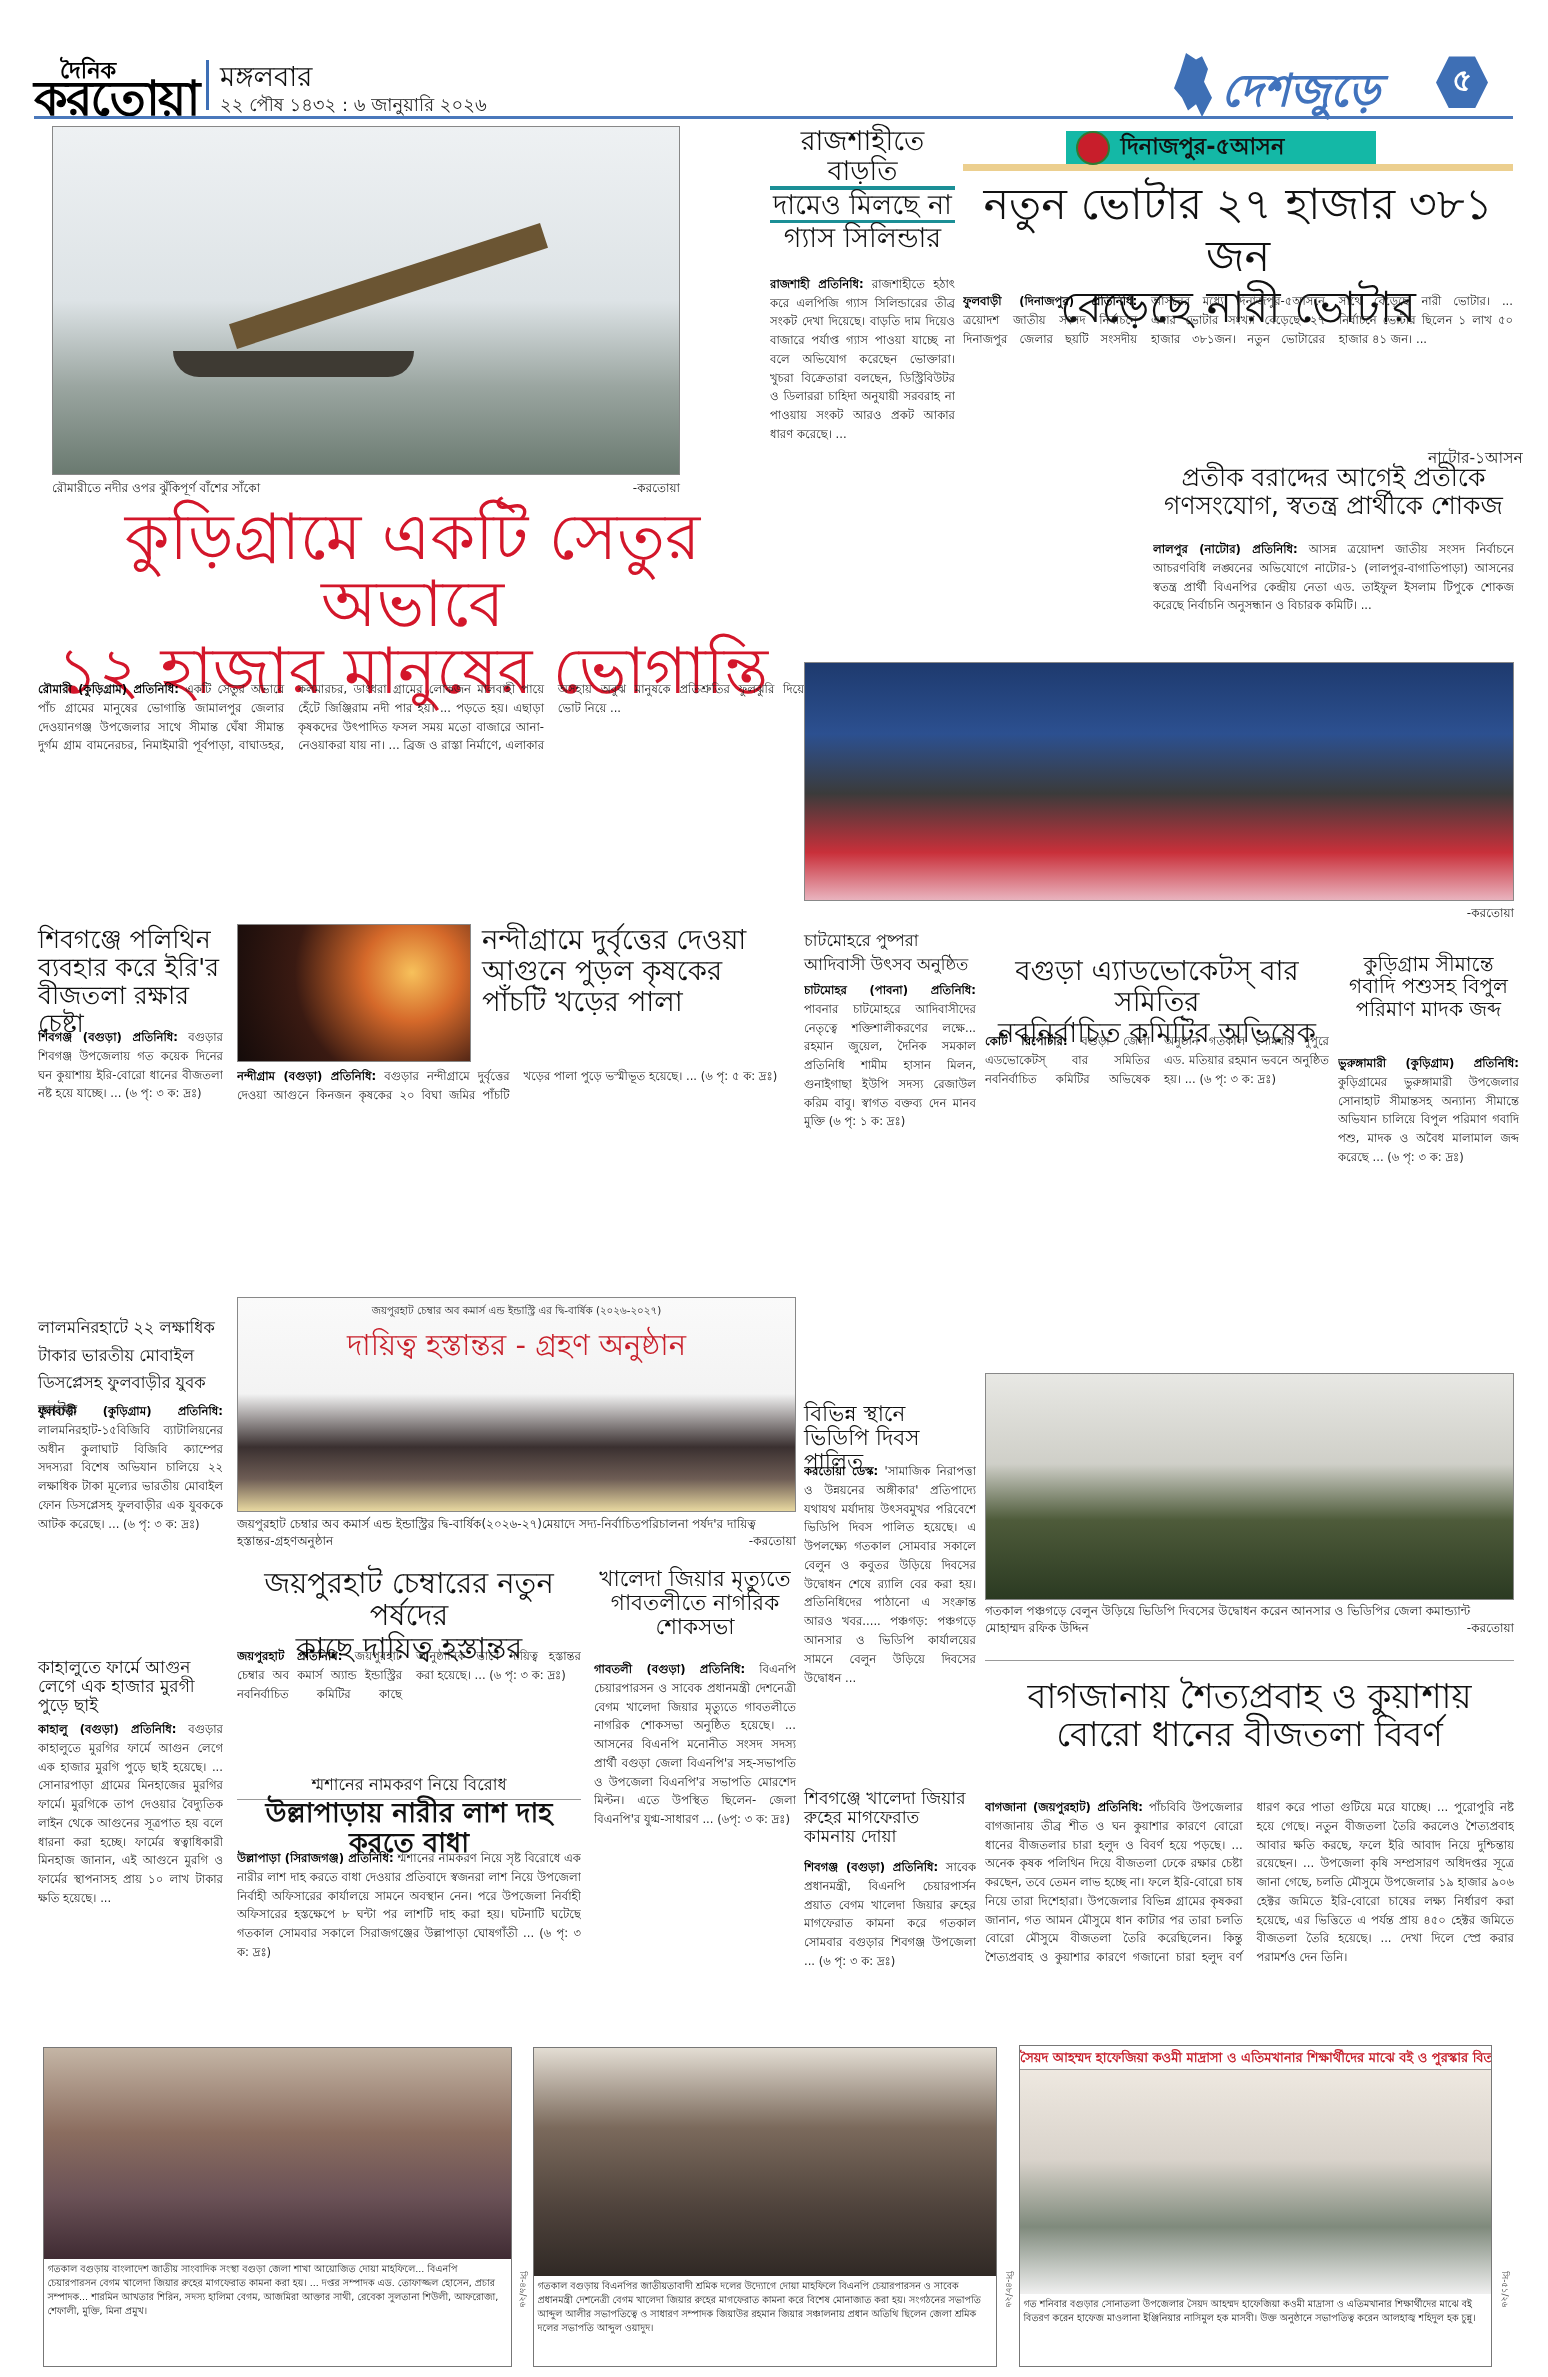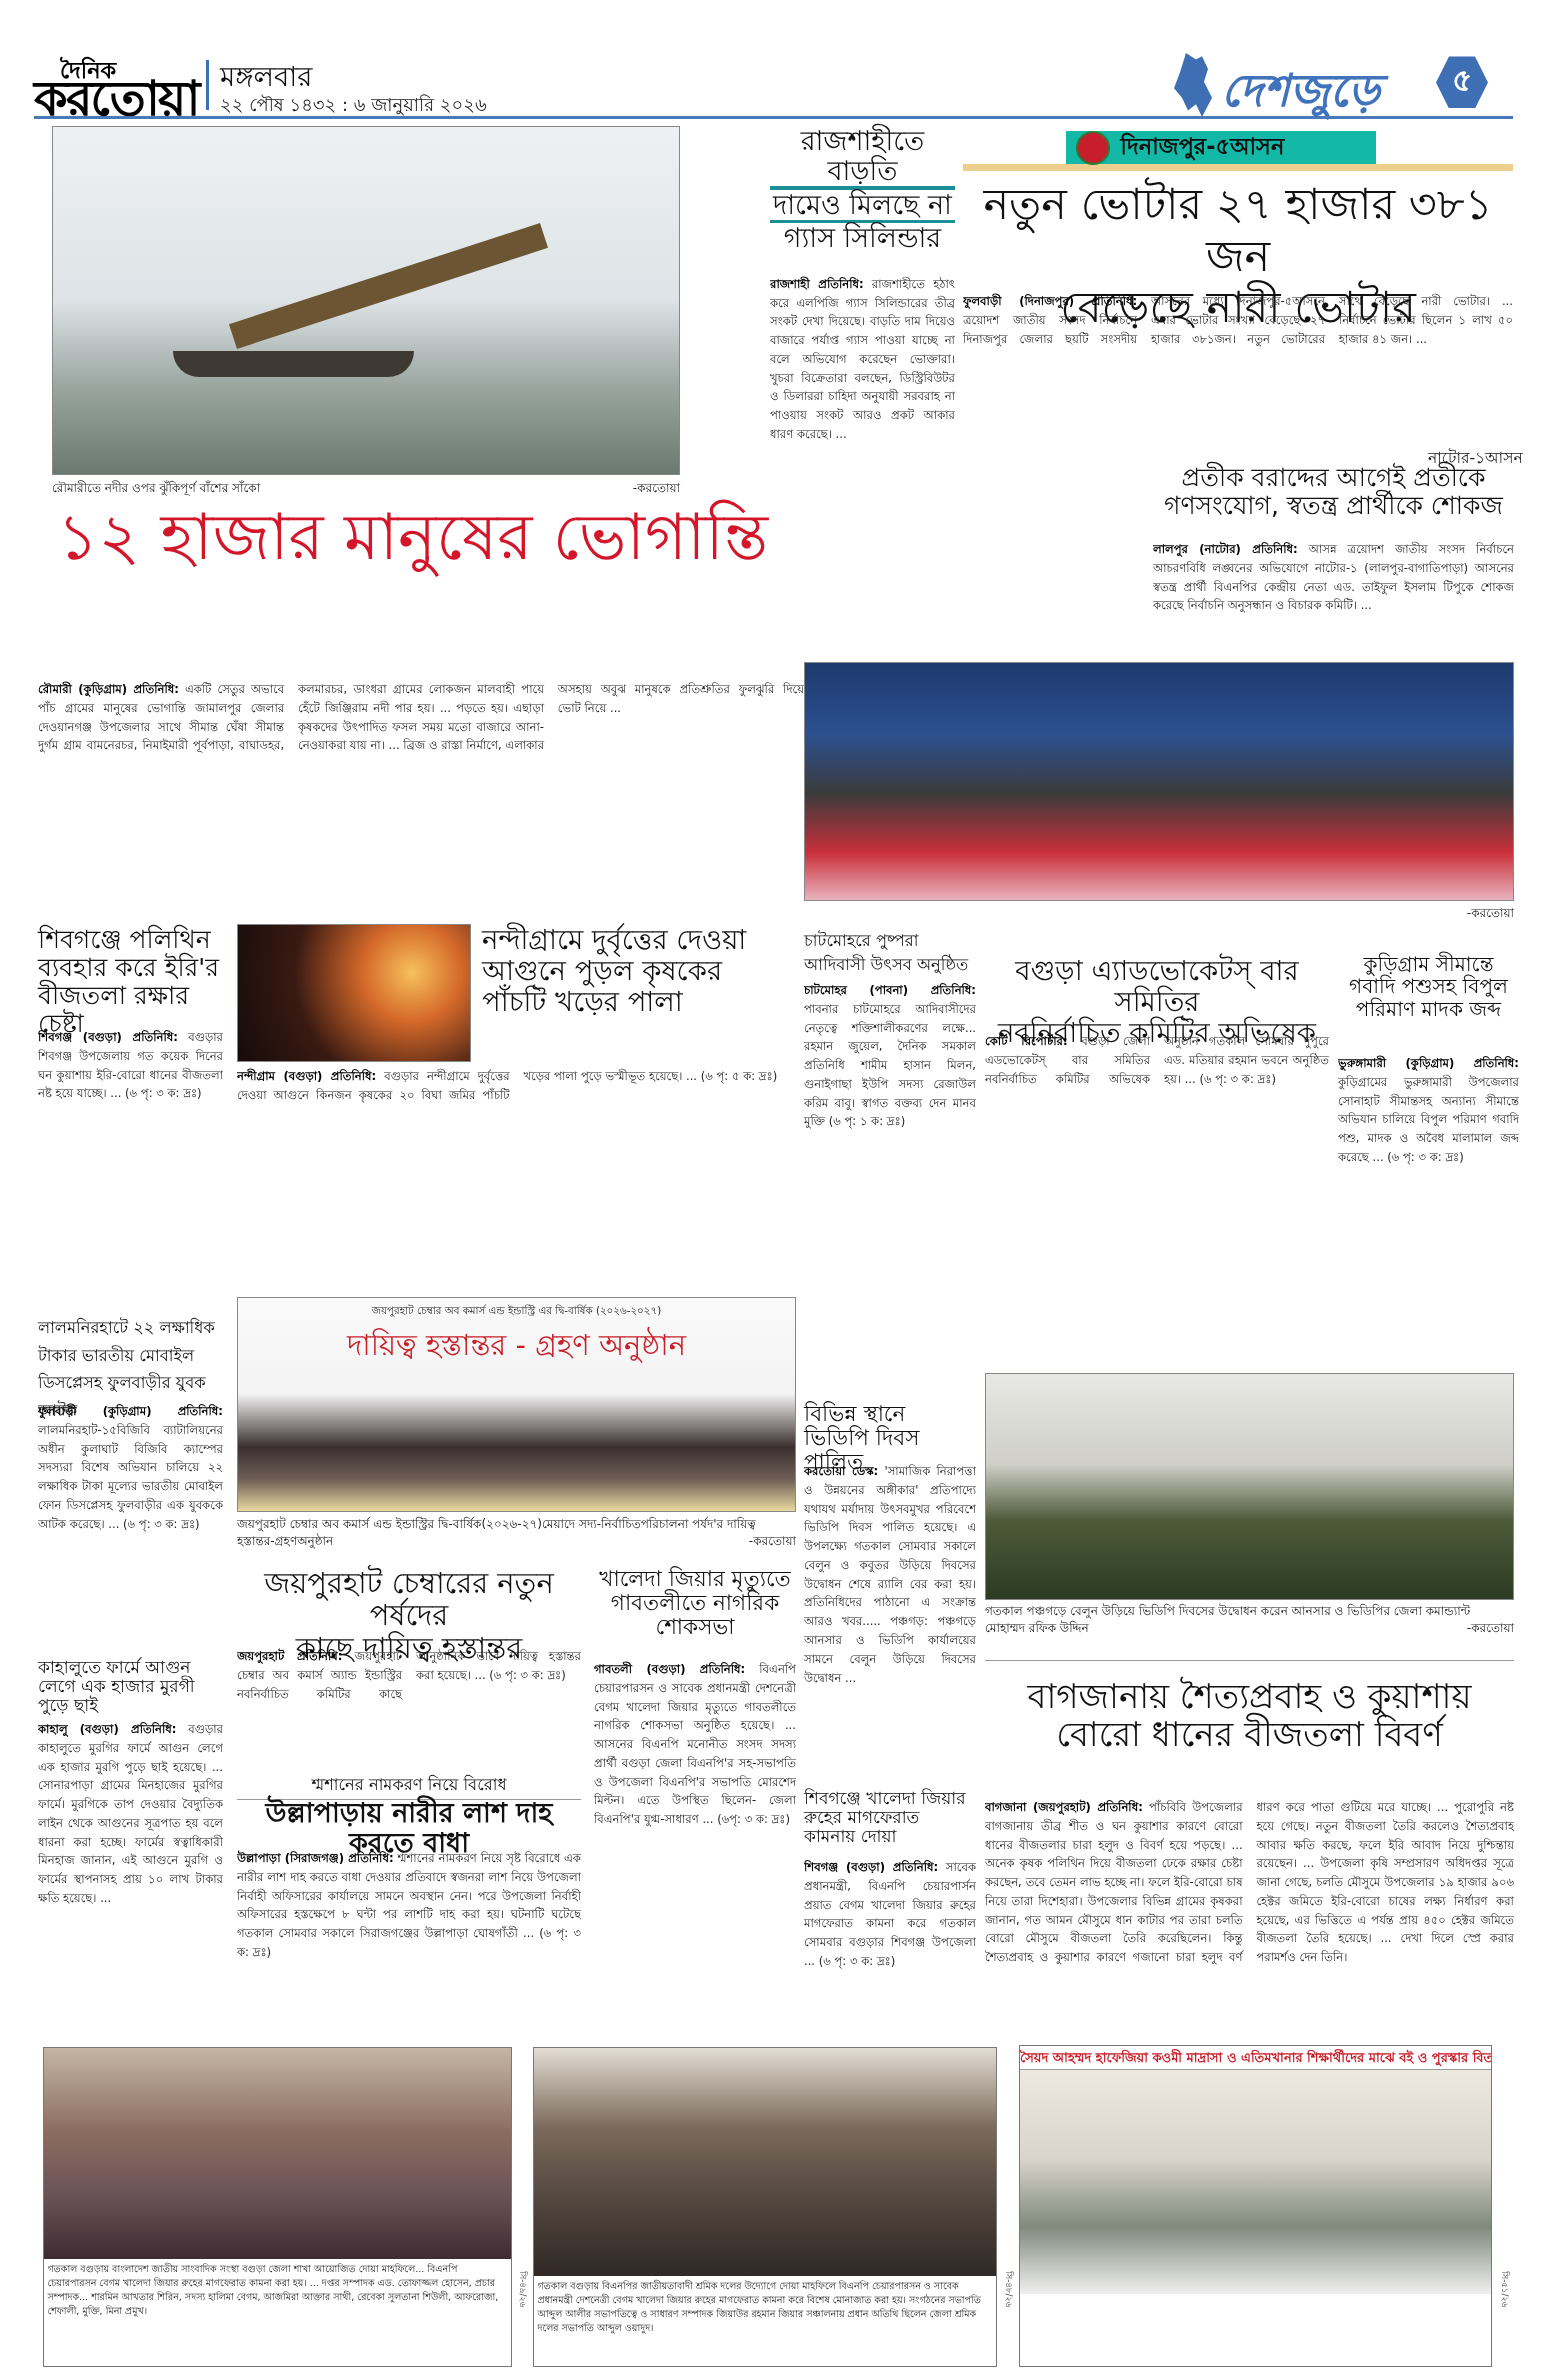--- a/index.html
+++ b/index.html
@@ -47,20 +47,21 @@
 
 <div class="abs photo" style="left:52px;top:126px;width:628px;height:349px;background:linear-gradient(180deg,#eef1f3 0%,#dde3e6 50%,#9aa5a0 75%,#6a7a70 100%)">
   <div class="abs" style="left:172px;top:146px;width:327px;height:26px;background:#6b5533;transform:rotate(-18deg)"></div>
   <div class="abs" style="left:120px;top:224px;width:241px;height:26px;background:#3e3a33;border-radius:0 0 34px 34px"></div>
 </div>
 <div class="abs caption" style="left:52px;top:480px;width:628px">
   <span>রৌমারীতে নদীর ওপর ঝুঁকিপূর্ণ বাঁশের সাঁকো</span><span class="credit">-করতোয়া</span>
 </div>
 
 <div class="abs" style="left:34px;top:504px;width:757px;text-align:center;color:#d3162a;font-size:64px;line-height:1.05">
+  <div>কুড়িগ্রামে একটি সেতুর অভাবে</div>
   <div>১২ হাজার মানুষের ভোগান্তি</div>
 </div>
 <div class="abs body cols3" style="left:38px;top:680px;width:766px;height:215px;overflow:hidden">
   <b>রৌমারী (কুড়িগ্রাম) প্রতিনিধি:</b> <span>একটি সেতুর অভাবে পাঁচ গ্রামের মানুষের ভোগান্তি জামালপুর জেলার দেওয়ানগঞ্জ উপজেলার সাথে সীমান্ত ঘেঁষা সীমান্ত দুর্গম গ্রাম বামনেরচর, নিমাইমারী পূর্বপাড়া, বাঘাডহর, কলমারচর, ডাংধরা গ্রামের লোকজন মালবাহী পায়ে হেঁটে জিঞ্জিরাম নদী পার হয়। ... পড়তে হয়। এছাড়া কৃষকদের উৎপাদিত ফসল সময় মতো বাজারে আনা-নেওয়াকরা যায় না। ... ব্রিজ ও রাস্তা নির্মাণে, এলাকার অসহায় অবুঝ মানুষকে প্রতিশ্রুতির ফুলঝুরি দিয়ে ভোট নিয়ে ...</span>
 </div>
 
 <div class="abs" style="left:770px;top:126px;width:185px">
   <div class="head" style="font-size:27px;text-align:center;font-weight:normal">রাজশাহীতে বাড়তি</div>
   <div class="rule-teal"></div>
   <div class="head" style="font-size:27px;text-align:center;font-weight:normal">দামেও মিলছে না</div>
@@ -195,15 +196,16 @@
 
 <div class="abs box" style="left:533px;top:2047px;width:464px;height:320px">
   <div style="height:228px;background:linear-gradient(180deg,#e3ddd3 0%,#7b6a5c 35%,#4f433c 70%,#302925 100%)"></div>
   <div class="caption" style="font-size:9.5px;padding:3.4px;height:90px;overflow:hidden">গতকাল বগুড়ায় বিএনপির জাতীয়তাবাদী শ্রমিক দলের উদ্যোগে দোয়া মাহফিলে বিএনপি চেয়ারপারসন ও সাবেক প্রধানমন্ত্রী দেশনেত্রী বেগম খালেদা জিয়ার রুহের মাগফেরাত কামনা করে বিশেষ মোনাজাত করা হয়। সংগঠনের সভাপতি আব্দুল আলীর সভাপতিত্বে ও সাধারণ সম্পাদক জিয়াউর রহমান জিয়ার সঞ্চালনায় প্রধান অতিথি ছিলেন জেলা শ্রমিক দলের সভাপতি আব্দুল ওয়াদুদ।</div>
 </div>
 <div class="abs vlabel" style="left:1002px;top:2271px">সি-৪৮/২৬</div>
 
 <div class="abs box" style="left:1019px;top:2045px;width:473px;height:322px">
   <div style="height:24px;text-align:center;color:#c8202b;font-size:13px;font-weight:bold;line-height:24px;border-bottom:0.9px solid #999;white-space:nowrap;overflow:hidden">সৈয়দ আহম্মদ হাফেজিয়া কওমী মাদ্রাসা ও এতিমখানার শিক্ষার্থীদের মাঝে বই ও পুরস্কার বিতরণ</div>
   <div style="height:224px;background:linear-gradient(180deg,#eee8e0 0%,#d9d3cb 40%,#7f8a7c 70%,#f0f0f0 100%)"></div>
+  <div class="caption" style="font-size:9.5px;padding:3.4px;height:72px;overflow:hidden">গত শনিবার বগুড়ার সোনাতলা উপজেলার সৈয়দ আহম্মদ হাফেজিয়া কওমী মাদ্রাসা ও এতিমখানার শিক্ষার্থীদের মাঝে বই বিতরণ করেন হাফেজ মাওলানা ইঞ্জিনিয়ার নাসিমুল হক মাসবী। উক্ত অনুষ্ঠানে সভাপতিত্ব করেন আলহাজ্ব শহিদুল হক চুন্নু।</div>
 </div>
 <div class="abs vlabel" style="left:1498px;top:2271px">সি-৫১/২৬</div>
 
 
 </body></html>

